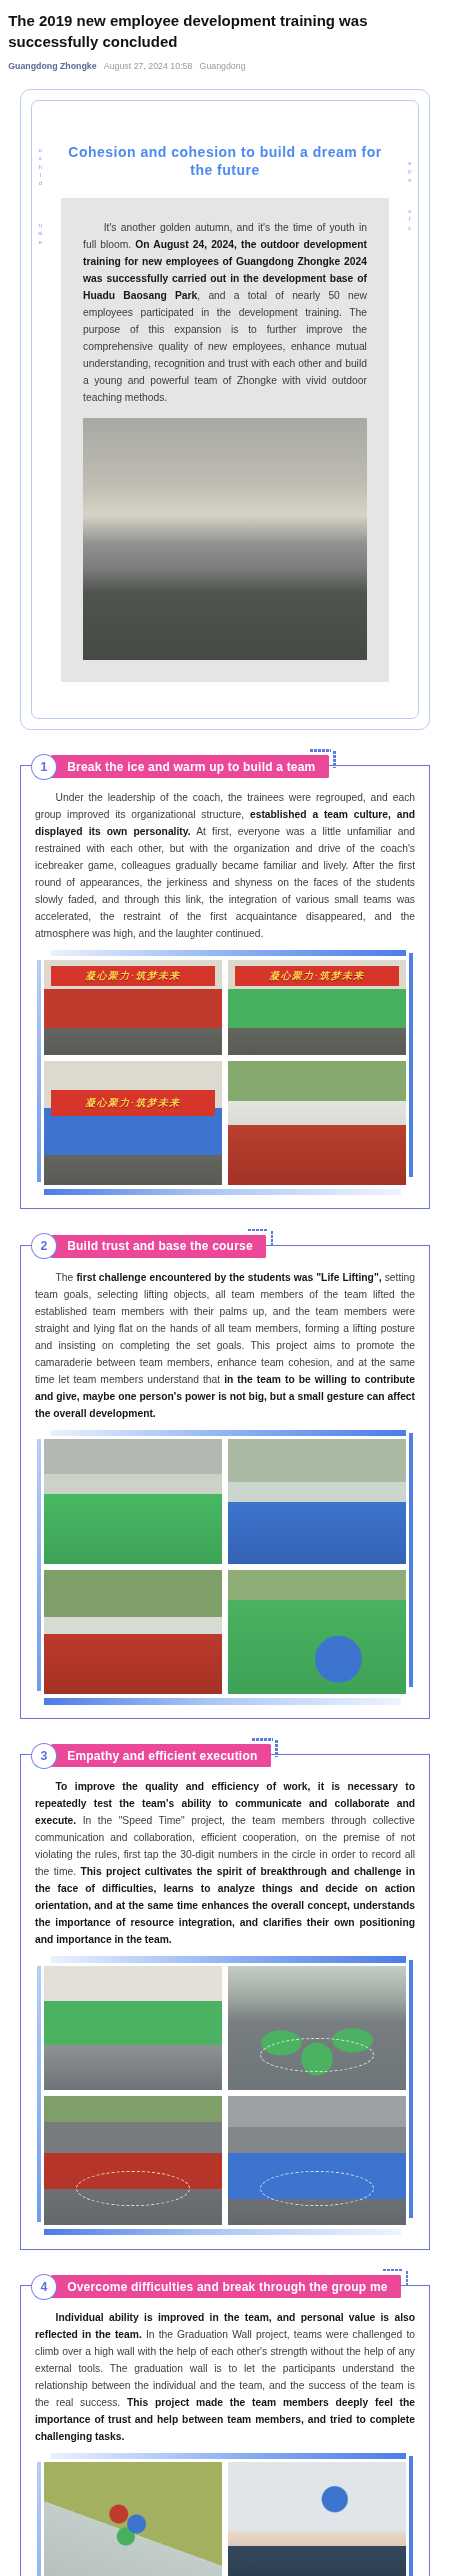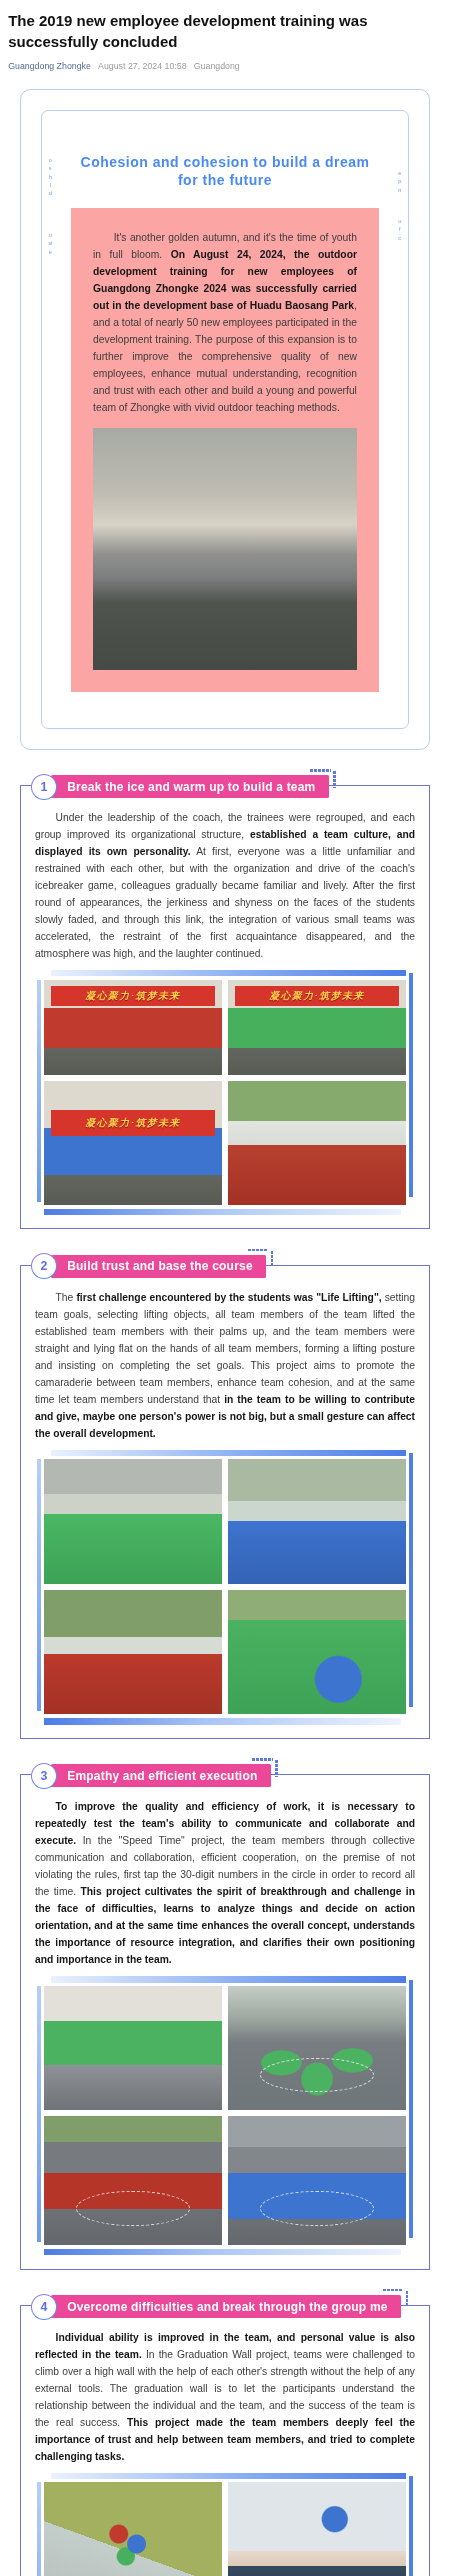--- a/index.html
+++ b/index.html
@@ -2,36 +2,36 @@
 <html style="font-size:8.2px"><head>
 <meta charset="utf-8">
 <style>
   html,body{margin:0;padding:0;background:#ffffff;}
   body{font-family:"Liberation Sans",sans-serif;}
   .page{width:450px;min-height:3524px;margin:0 auto;background:#fff;display:flex;flex-direction:column;box-sizing:border-box;}
 
   
   .title{font-size:15px;line-height:20.6px;font-weight:700;color:#121212;margin:0;padding:11.3px 10.3px 0 8.2px;}
   .byline{display:flex;gap:7.2px;align-items:baseline;padding:8.2px 8.2px 0;font-size:8.8px;}
-  .byline .author{color:#576b95;font-weight:400;cursor:pointer;}
+  .byline .author{color:#576b95;font-weight:700;cursor:pointer;}
   .byline .date,.byline .loc{color:#9b9b9b;}
 
   
-  .frame-card{margin:18.5px 19.6px 0;border:0.5px solid #b9cdf1;border-radius:10.3px;padding:20px;}
+  .frame-card{margin:18.5px 19.6px 0;border:0.5px solid #b9cdf1;border-radius:10.3px;padding:10px;}
   .frame-inner{border:0.5px solid #b9cdf1;border-radius:7.2px;position:relative;padding:43px 15.5px 36px;}
   .side-letters{position:absolute;color:#6f9df0;font-size:5.7px;line-height:8.2px;white-space:pre-line;text-align:center;width:8.2px;}
   .sl-left-top{left:4.6px;top:45px;}
   .sl-left-bottom{left:4.6px;top:120px;}
   .sl-right-top{right:4.6px;top:58px;}
   .sl-right-bottom{right:4.6px;top:106px;}
 
   .intro-heading{margin:0 20.6px;text-align:center;color:#4b8bf0;font-size:14px;line-height:17.5px;font-weight:700;letter-spacing:0.5px;}
   .intro-highlight{height:7.7px;background:#cfe0f8;margin:-6.2px 6.2px 0;position:relative;z-index:-1;}
 
-  .beige-box{background:#fca5a5;margin:17.5px 14.4px 0;padding:20.6px 21.6px 21.6px;}
+  .beige-box{background:#e5e5e5;margin:17.5px 14.4px 0;padding:20.6px 21.6px 21.6px;}
 
   
   .para{margin:0;font-size:10.3px;line-height:17px;color:#3c3c3c;text-align:justify;text-indent:2em;}
   .para .b{font-weight:700;color:#161616;}
 
   
   .sec{margin:24px 19.6px 0;position:relative;padding-top:11.3px;}
   .sec-box{border:1px solid #6b74d8;position:relative;padding:23px 14.4px 13.4px;}
   .sec-header{position:absolute;top:-12.4px;left:10.3px;display:flex;align-items:center;z-index:3;}
   .num-circle{width:24px;height:24px;border-radius:50%;border:1.5px solid transparent;

